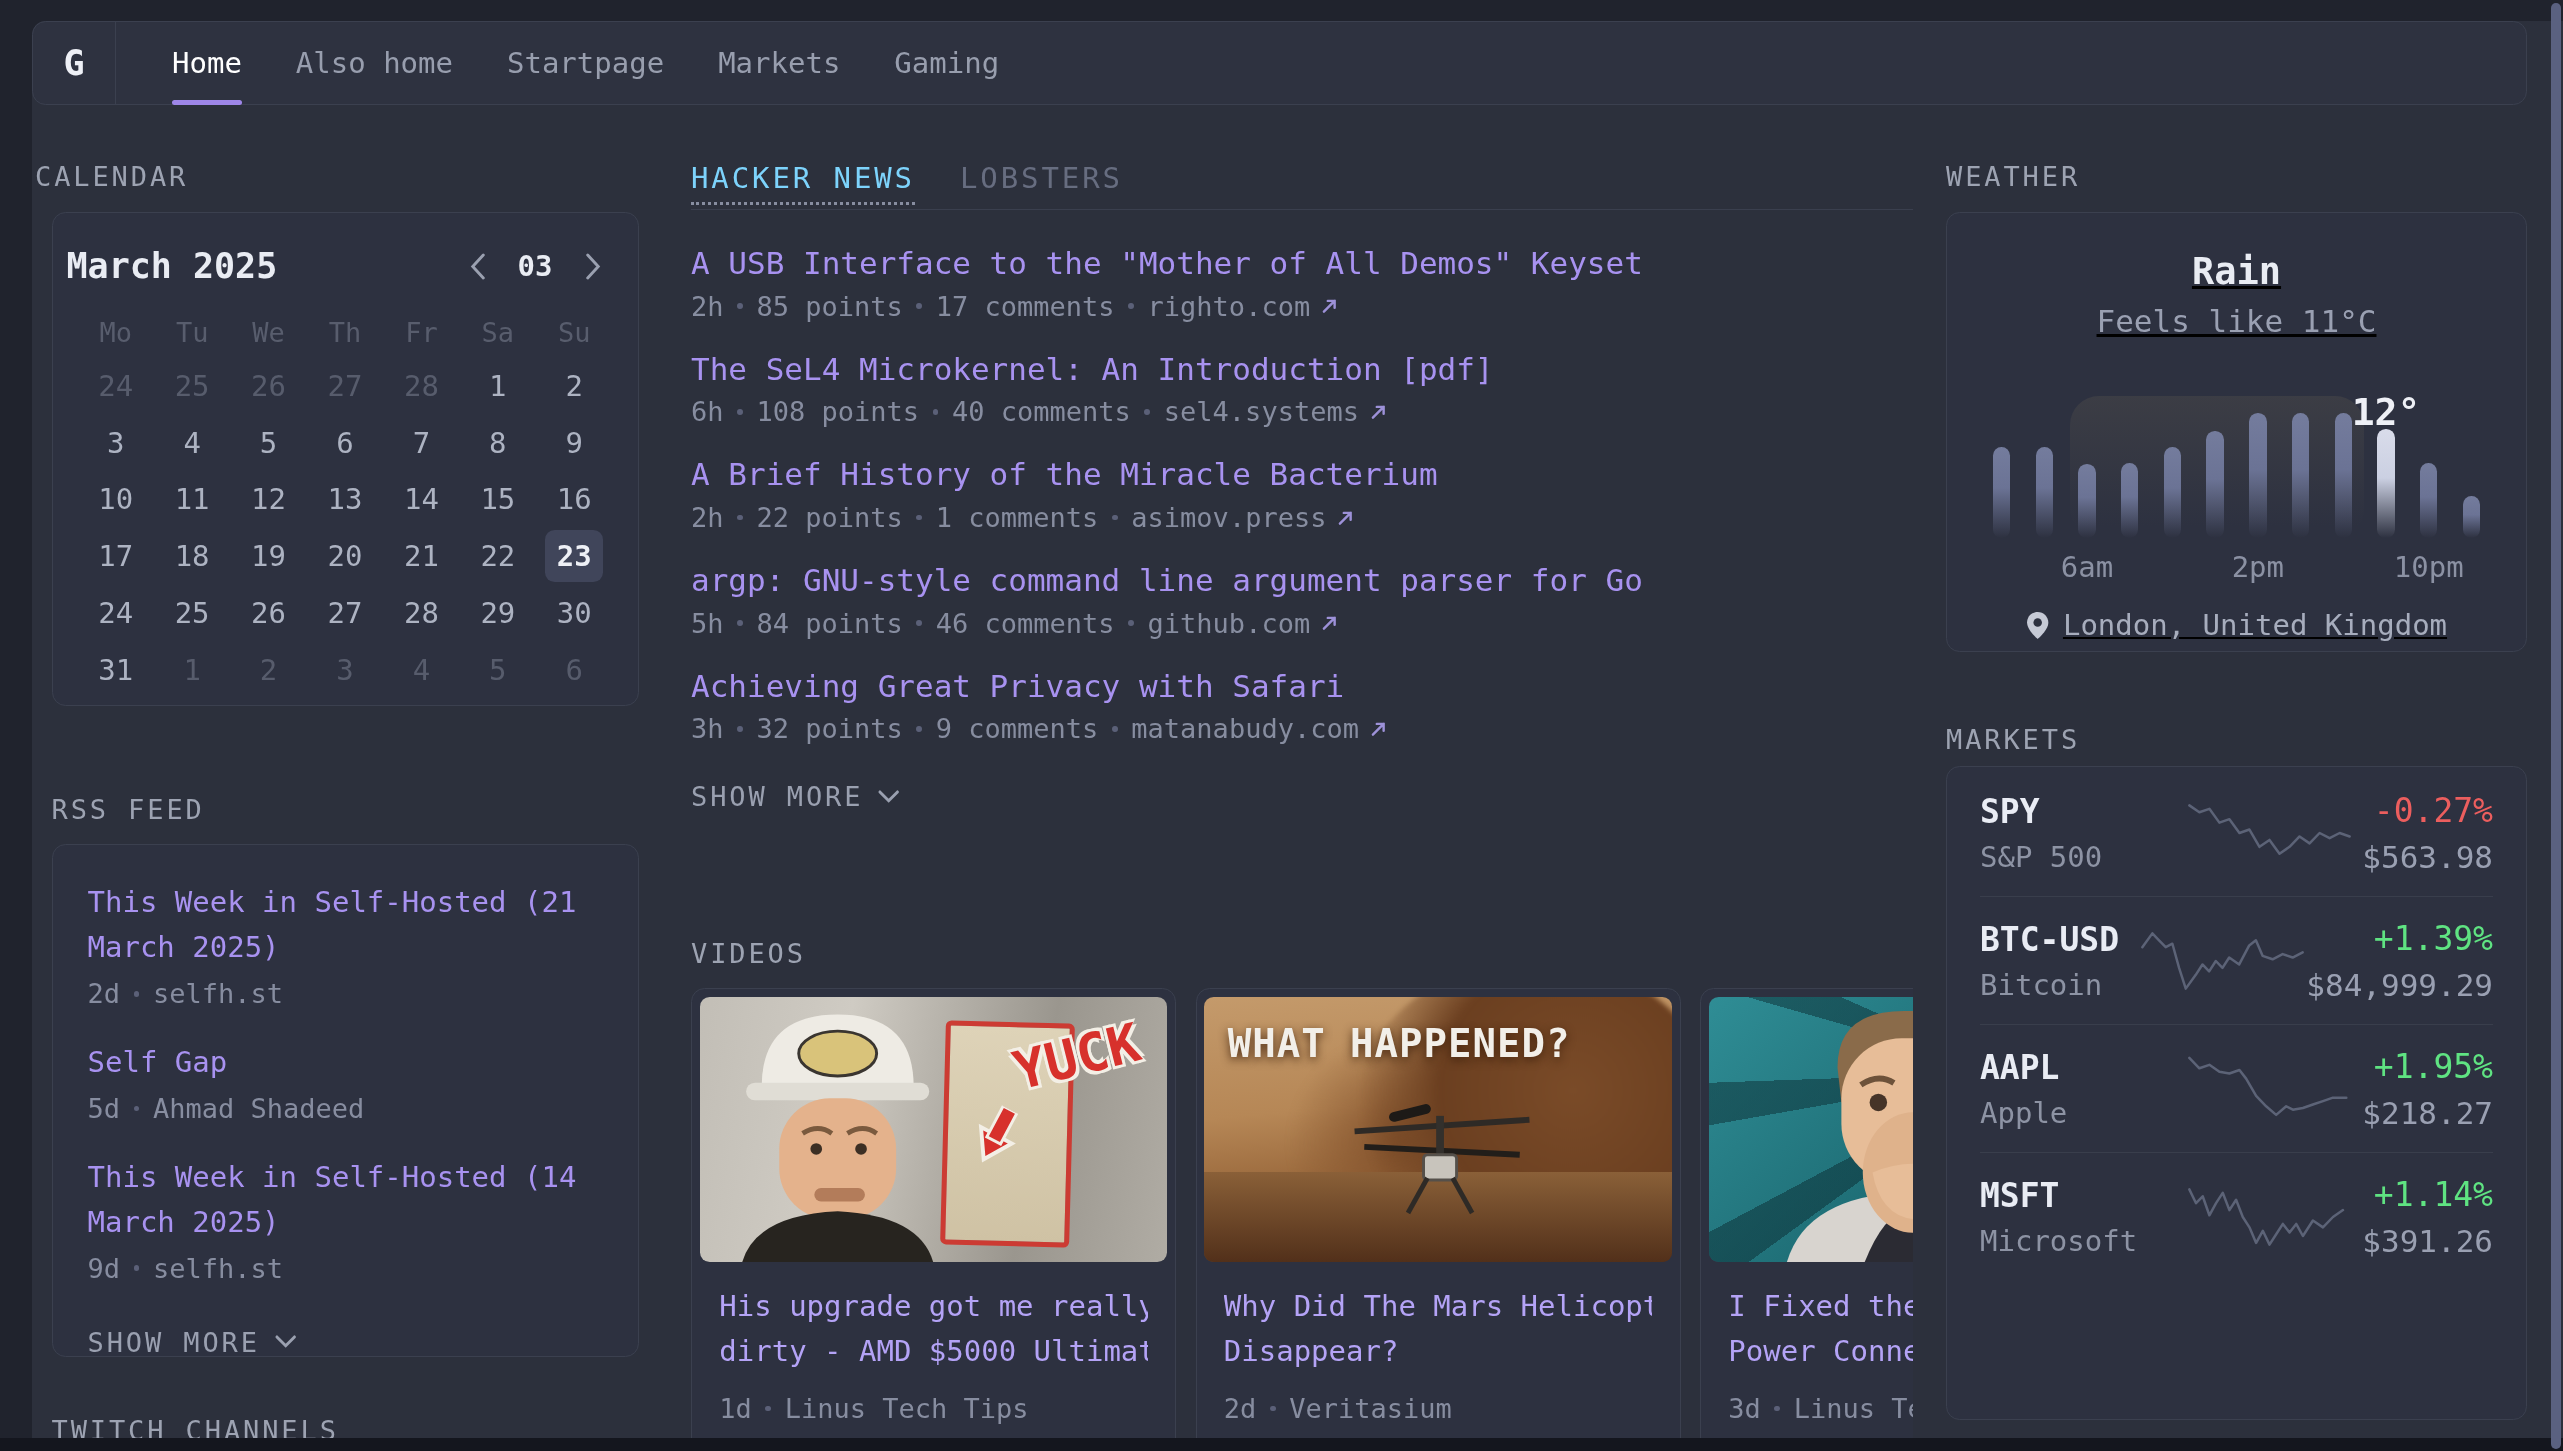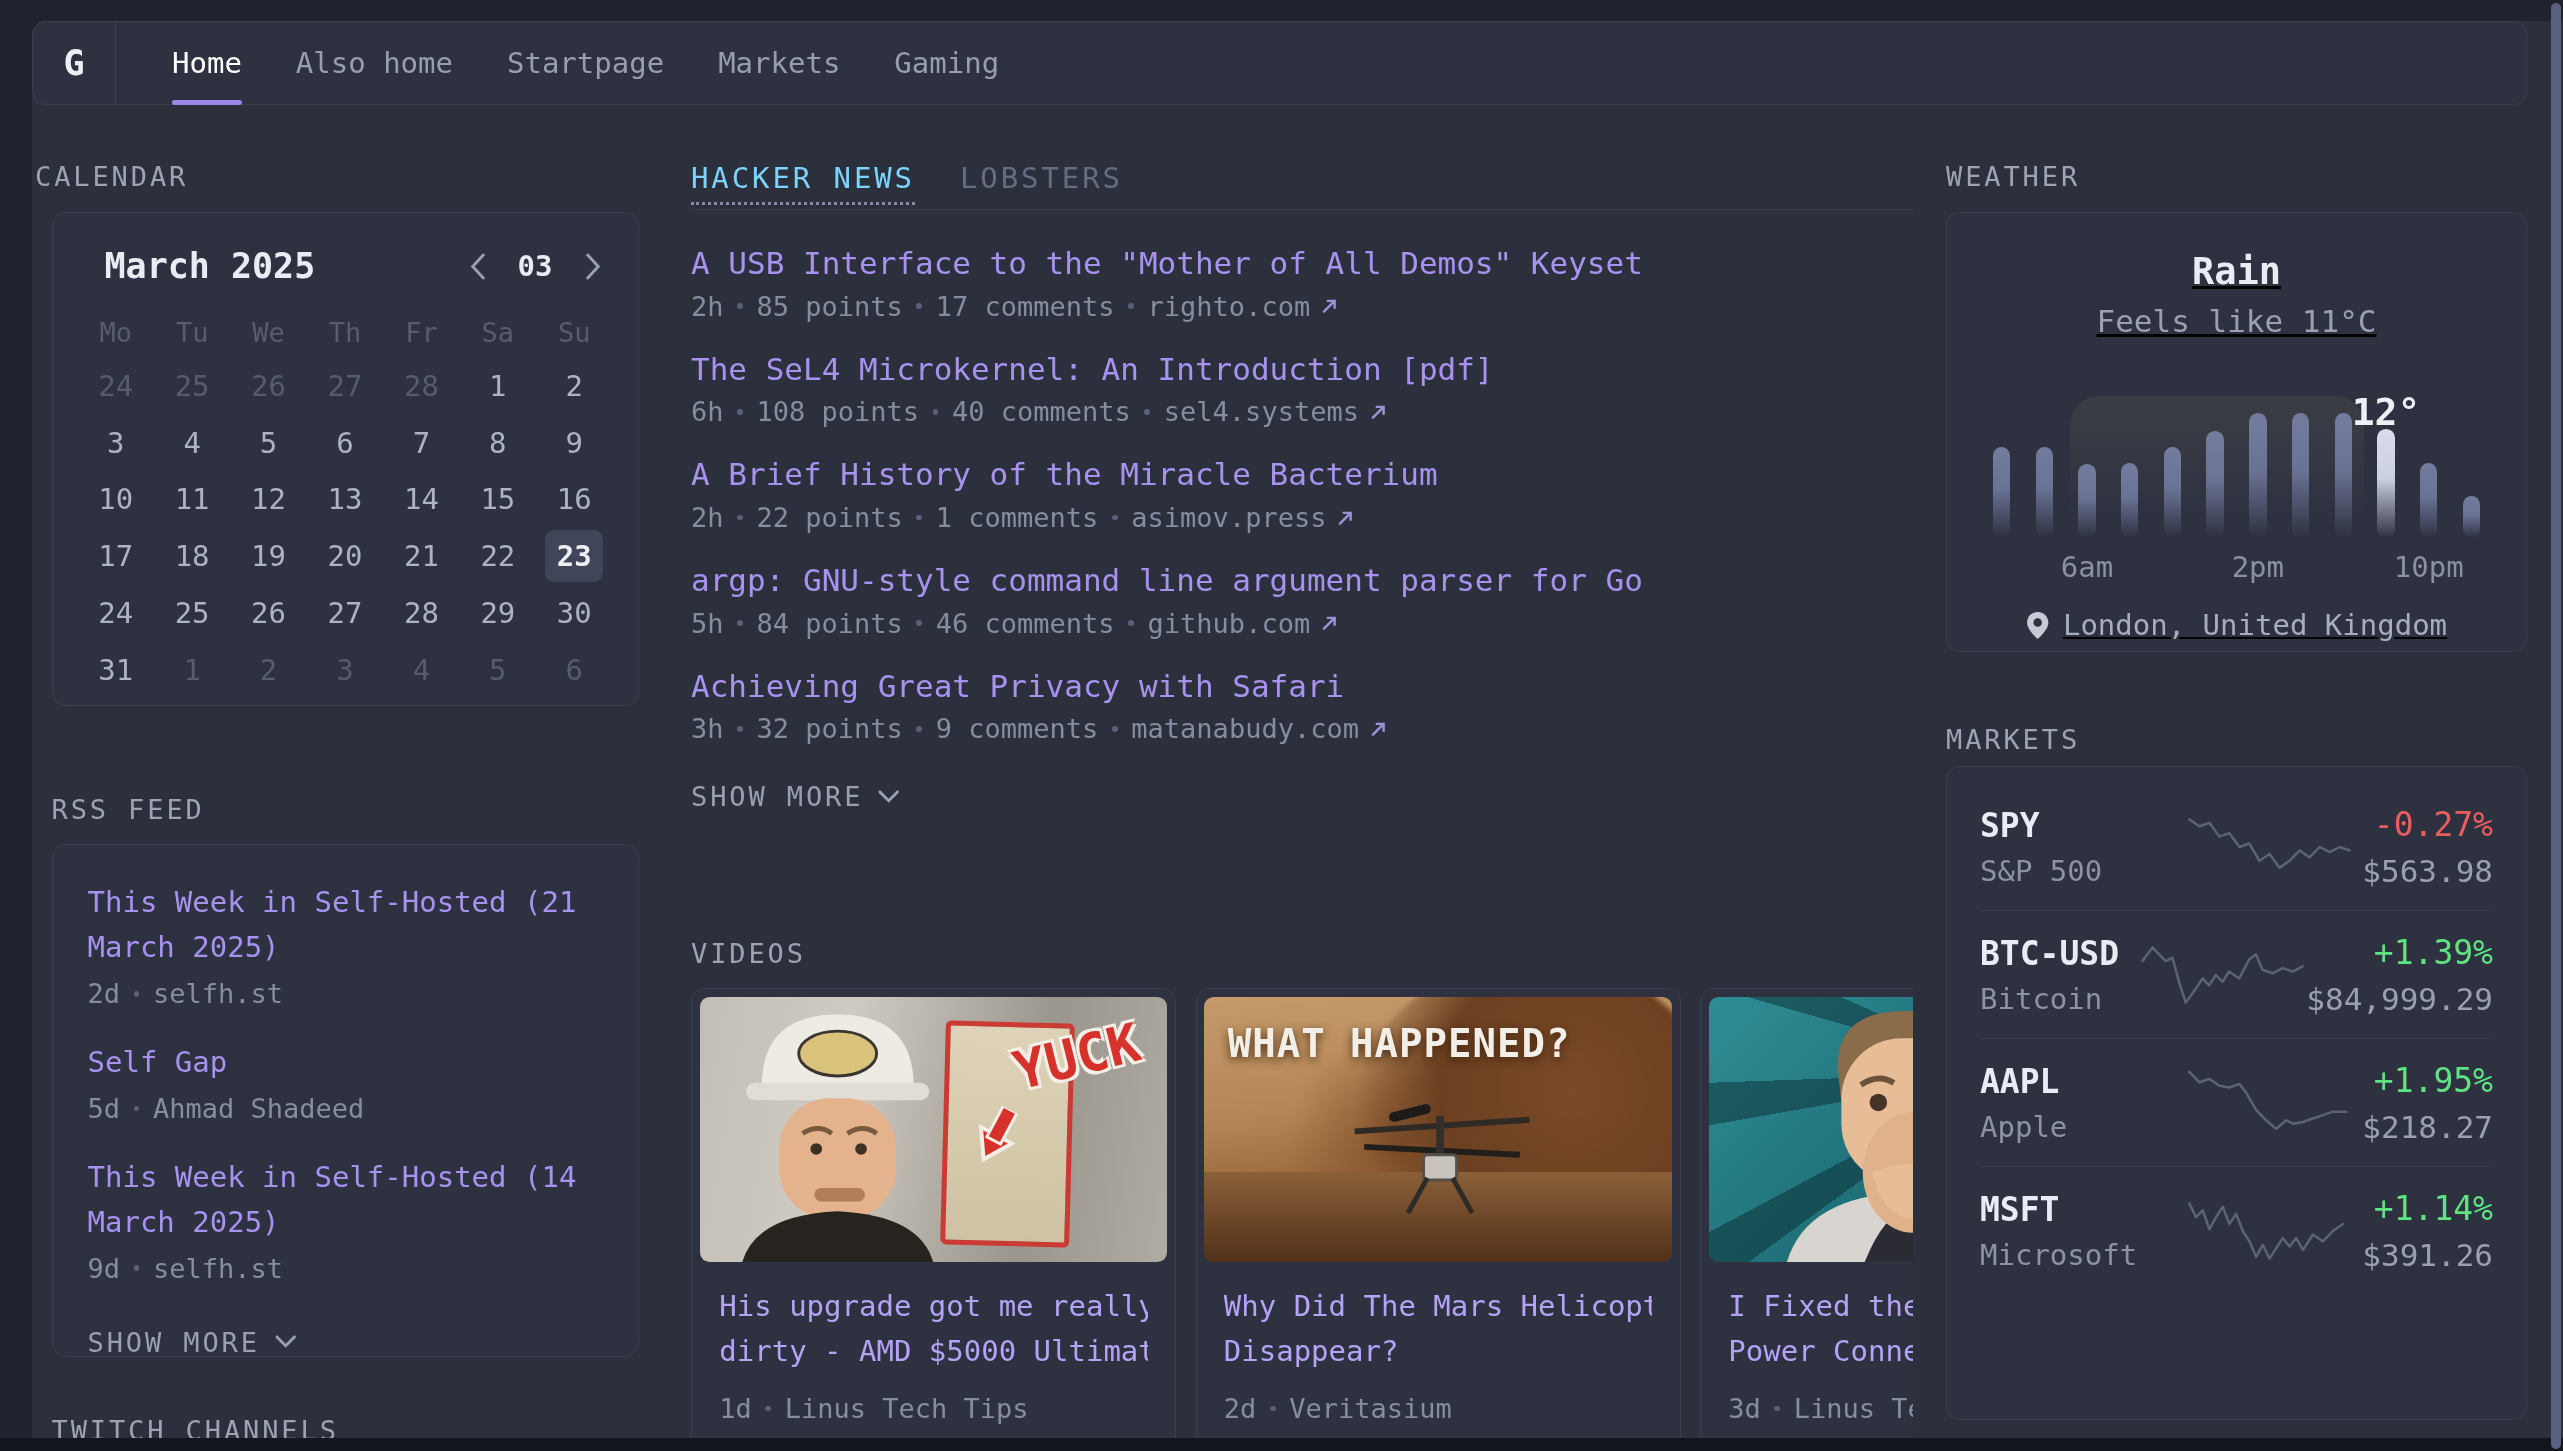--- a/index.html
+++ b/index.html
@@ -20,21 +20,21 @@
   .logo{width:82px;border-right:1px solid #3b404f;display:flex;align-items:center;justify-content:center;
     font-size:35px;font-weight:bold;color:#eef0f6;}
   .topnav{display:flex;padding-left:56px;}
   .nav-item{position:relative;display:flex;align-items:center;margin-right:54px;font-size:29px;color:#989eae;cursor:pointer;}
   .nav-item.active{color:#ffffff;}
   .nav-item.active::after{content:"";position:absolute;left:0;right:0;bottom:-1px;height:5.8px;border-radius:3.9px;background:#9e86e8;}
 
   
   .lbl-cal{left:3px;top:140px;}
   .card-cal{left:19.5px;top:191px;width:587px;height:494px;box-sizing:border-box;}
-  .cal-head{display:flex;align-items:center;padding:33px 33px 0 52px;gap:44px;}
+  .cal-head{display:flex;align-items:center;padding:33px 33px 0 14px;gap:44px;}
   .cal-month{font-size:35px;font-weight:bold;color:#e9ecf3;flex:1;}
   .cal-nav{display:flex;align-items:center;gap:27px;}
   .cal-badge{font-size:29px;font-weight:bold;color:#e9ecf3;}
   .cal-grid{display:grid;grid-template-columns:repeat(7,1fr);row-gap:4.9px;padding:23.4px 25px 0 25px;justify-items:center;}
   .cal-wd{font-size:27px;color:#585d6d;height:45px;display:flex;align-items:center;}
   .cal-cell{font-size:29px;color:#adb3c2;width:58px;height:52px;display:flex;align-items:center;justify-content:center;border-radius:9.7px;}
   .cal-cell.muted{color:#575c6c;}
   .cal-cell.today{background:#40455a;color:#eef0f6;font-weight:bold;}
 
   
@@ -97,21 +97,21 @@
   .wx-bar{position:absolute;bottom:0;left:1px;width:17.5px;border-radius:8.8px;
     background:linear-gradient(to bottom,#747c9d 0%,#6b7395 45%,rgba(107,115,149,0) 100%);}
   .wx-temp{position:absolute;top:-23.4px;left:50%;transform:translateX(-50%);font-size:38px;font-weight:bold;color:#eef0f6;white-space:nowrap;}
   .wx-times{display:flex;justify-content:space-between;padding:0 5.8px;margin-top:11.7px;height:37px;}
   .wx-tcell{position:relative;width:19.5px;}
   .wx-tcell span{position:absolute;left:50%;transform:translateX(-50%);font-size:29px;color:#8b91a3;white-space:nowrap;}
   .wx-loc{display:flex;align-items:center;justify-content:center;gap:13.6px;margin-top:21.4px;font-size:29px;color:#a7adbd;}
 
   
   .lbl-mk{left:1914px;top:703px;}
-  .card-mk{left:1914px;top:745px;width:581px;height:654px;box-sizing:border-box;padding:16px 0;}
+  .card-mk{left:1914px;top:745px;width:581px;height:654px;box-sizing:border-box;padding:2px 0;}
   .mk-row{display:flex;align-items:center;height:127px;margin:0 33px;cursor:pointer;}
   .mk-row + .mk-row{border-top:1px solid #393e4c;}
   .mk-left{width:206px;}
   .mk-sym{font-size:33px;font-weight:bold;color:#e9ecf4;}
   .mk-name{font-size:29px;color:#8d93a4;margin-top:9.7px;}
   .mk-spark{width:167px;height:76px;flex:none;}
   .spl{fill:none;stroke:#5c6377;stroke-width:2.5;vector-effect:non-scaling-stroke;stroke-linejoin:round;stroke-linecap:round;}
   .mk-right{flex:1;text-align:right;}
   .chg{font-size:33px;}
   .chg.pos{color:#5fe382;}

